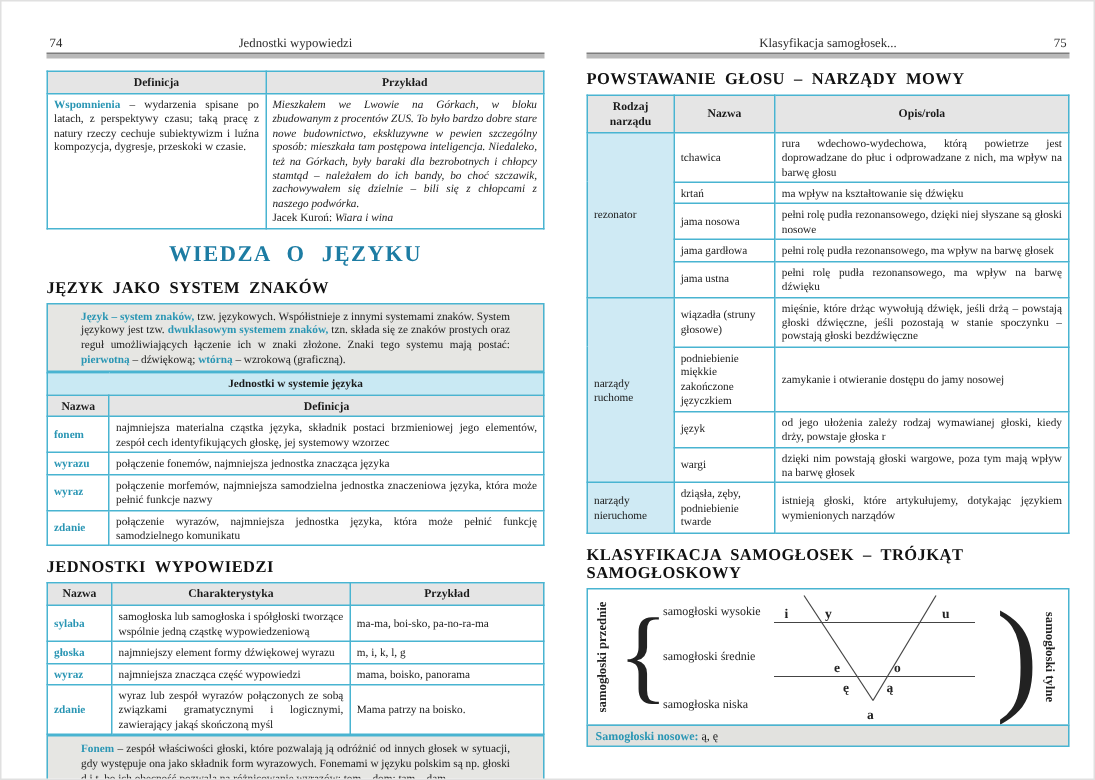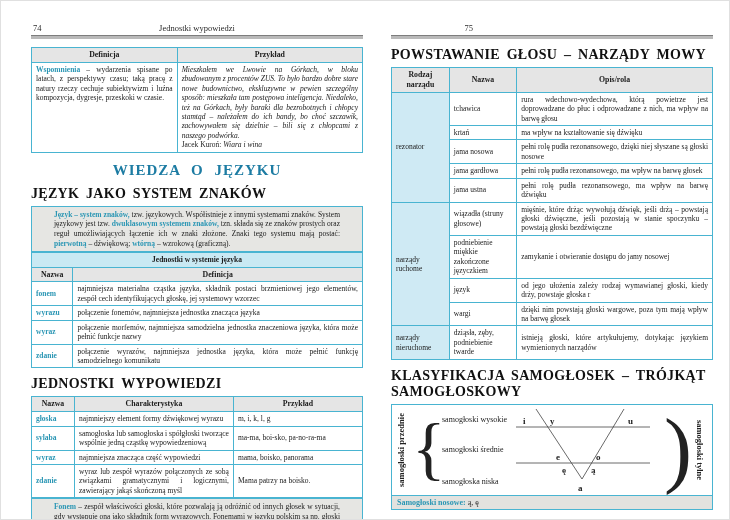--- a/index.html
+++ b/index.html
@@ -20,21 +20,21 @@
   th { background:#e5e5e5; font-weight:bold; text-align:center; padding:2px 3px; font-size:7.8px; }
   td { padding:2px 4px; vertical-align:middle; }
   td.desc { text-align:justify; }
   td.name { color:#2a96b4; font-weight:bold; white-space:nowrap; }
   td.groupcell { background:#cfeaf4; vertical-align:middle; padding:2px 4px; }
   .tbl-title { background:#c9e9f3; font-weight:bold; text-align:center; }
   td.example-cell { font-style:italic; text-align:justify; }
   .src-author { font-style:normal; }
 
   .chapter-title { text-align:center; color:#1d7ca3; font-weight:bold; font-size:15px; letter-spacing:1px; word-spacing:6px; margin:9px 0 7px 0; }
-  .section-title { font-weight:bold; font-size:14px; letter-spacing:0.3px; word-spacing:3px; margin:7px 0 4px 0; color:#111; }
+  .section-title { font-weight:bold; font-size:11px; letter-spacing:0.3px; word-spacing:3px; margin:7px 0 4px 0; color:#111; }
 
   .graybox { border:1px solid #49b4d1; background:#e6e6e3; padding:3px 22px; font-size:7.5px; line-height:1.28; text-align:justify; }
   .term { color:#2a96b4; font-weight:bold; }
 
   .mt4 { margin-top:0; } .mt8 { margin-top:8px; }
 
   .diagram-box { border:1px solid #49b4d1; background:#fff; height:92px; }
   svg text { font-family:"Liberation Serif","DejaVu Serif",serif; fill:#222; }
   .nasal-bar { border:1px solid #49b4d1; background:#e2e2df; margin-top:-1px; padding:2px 5px; font-size:8px; }
 </style>
@@ -120,50 +120,51 @@
           <col style="width:48%">
           <col style="width:39%">
         </colgroup>
       <tbody>
           <tr>
         <th>Nazwa</th>
         <th>Charakterystyka</th>
         <th>Przykład</th>
       </tr>
       <tr>
+        <td class="name">sylaba</td>
+        <td class="desc">samogłoska lub samogłoska i spółgłoski tworzące wspólnie jedną cząstkę wypowiedzeniową</td>
+        <td>ma-ma, boi-sko, pa-no-ra-ma</td>
+      </tr>
+      <tr>
         <td class="name">głoska</td>
         <td class="desc">najmniejszy element formy dźwiękowej wyrazu</td>
         <td>m, i, k, l, g</td>
       </tr>
       <tr>
-        <td class="name">sylaba</td>
-        <td class="desc">samogłoska lub samogłoska i spółgłoski tworzące wspólnie jedną cząstkę wypowiedzeniową</td>
-        <td>ma-ma, boi-sko, pa-no-ra-ma</td>
-      </tr>
-      <tr>
         <td class="name">wyraz</td>
         <td class="desc">najmniejsza znacząca część wypowiedzi</td>
         <td>mama, boisko, panorama</td>
       </tr>
       <tr>
         <td class="name">zdanie</td>
         <td class="desc">wyraz lub zespół wyrazów połączonych ze sobą związkami gramatycznymi i logicznymi, zawierający jakąś skończoną myśl</td>
         <td>Mama patrzy na boisko.</td>
       </tr>
     </tbody>
       </table>
 
     <div class="graybox mt4">
       <span class="term">Fonem</span><span> – zespół właściwości głoski, które pozwalają ją odróżnić od innych głosek w sytuacji, gdy występuje ona jako składnik form wyrazowych. Fonemami w języku polskim są np. głoski d i t, bo ich obecność pozwala na różnicowanie wyrazów: tom – dom; tam – dam.</span>
     </div>
   </div>
 
   <div class="page page-right">
     <div class="pagehead">
       <span class="ph-left"></span>
+      <span class="ph-center">Klasyfikacja samogłosek...</span>
       <span class="ph-right">75</span>
     </div>
     <div class="head-rule"></div>
 
     <div class="section-title" style="margin-top:2px">POWSTAWANIE GŁOSU – NARZĄDY MOWY</div>
 
     <table>
       <colgroup>
           <col style="width:18%">
           <col style="width:21%">

